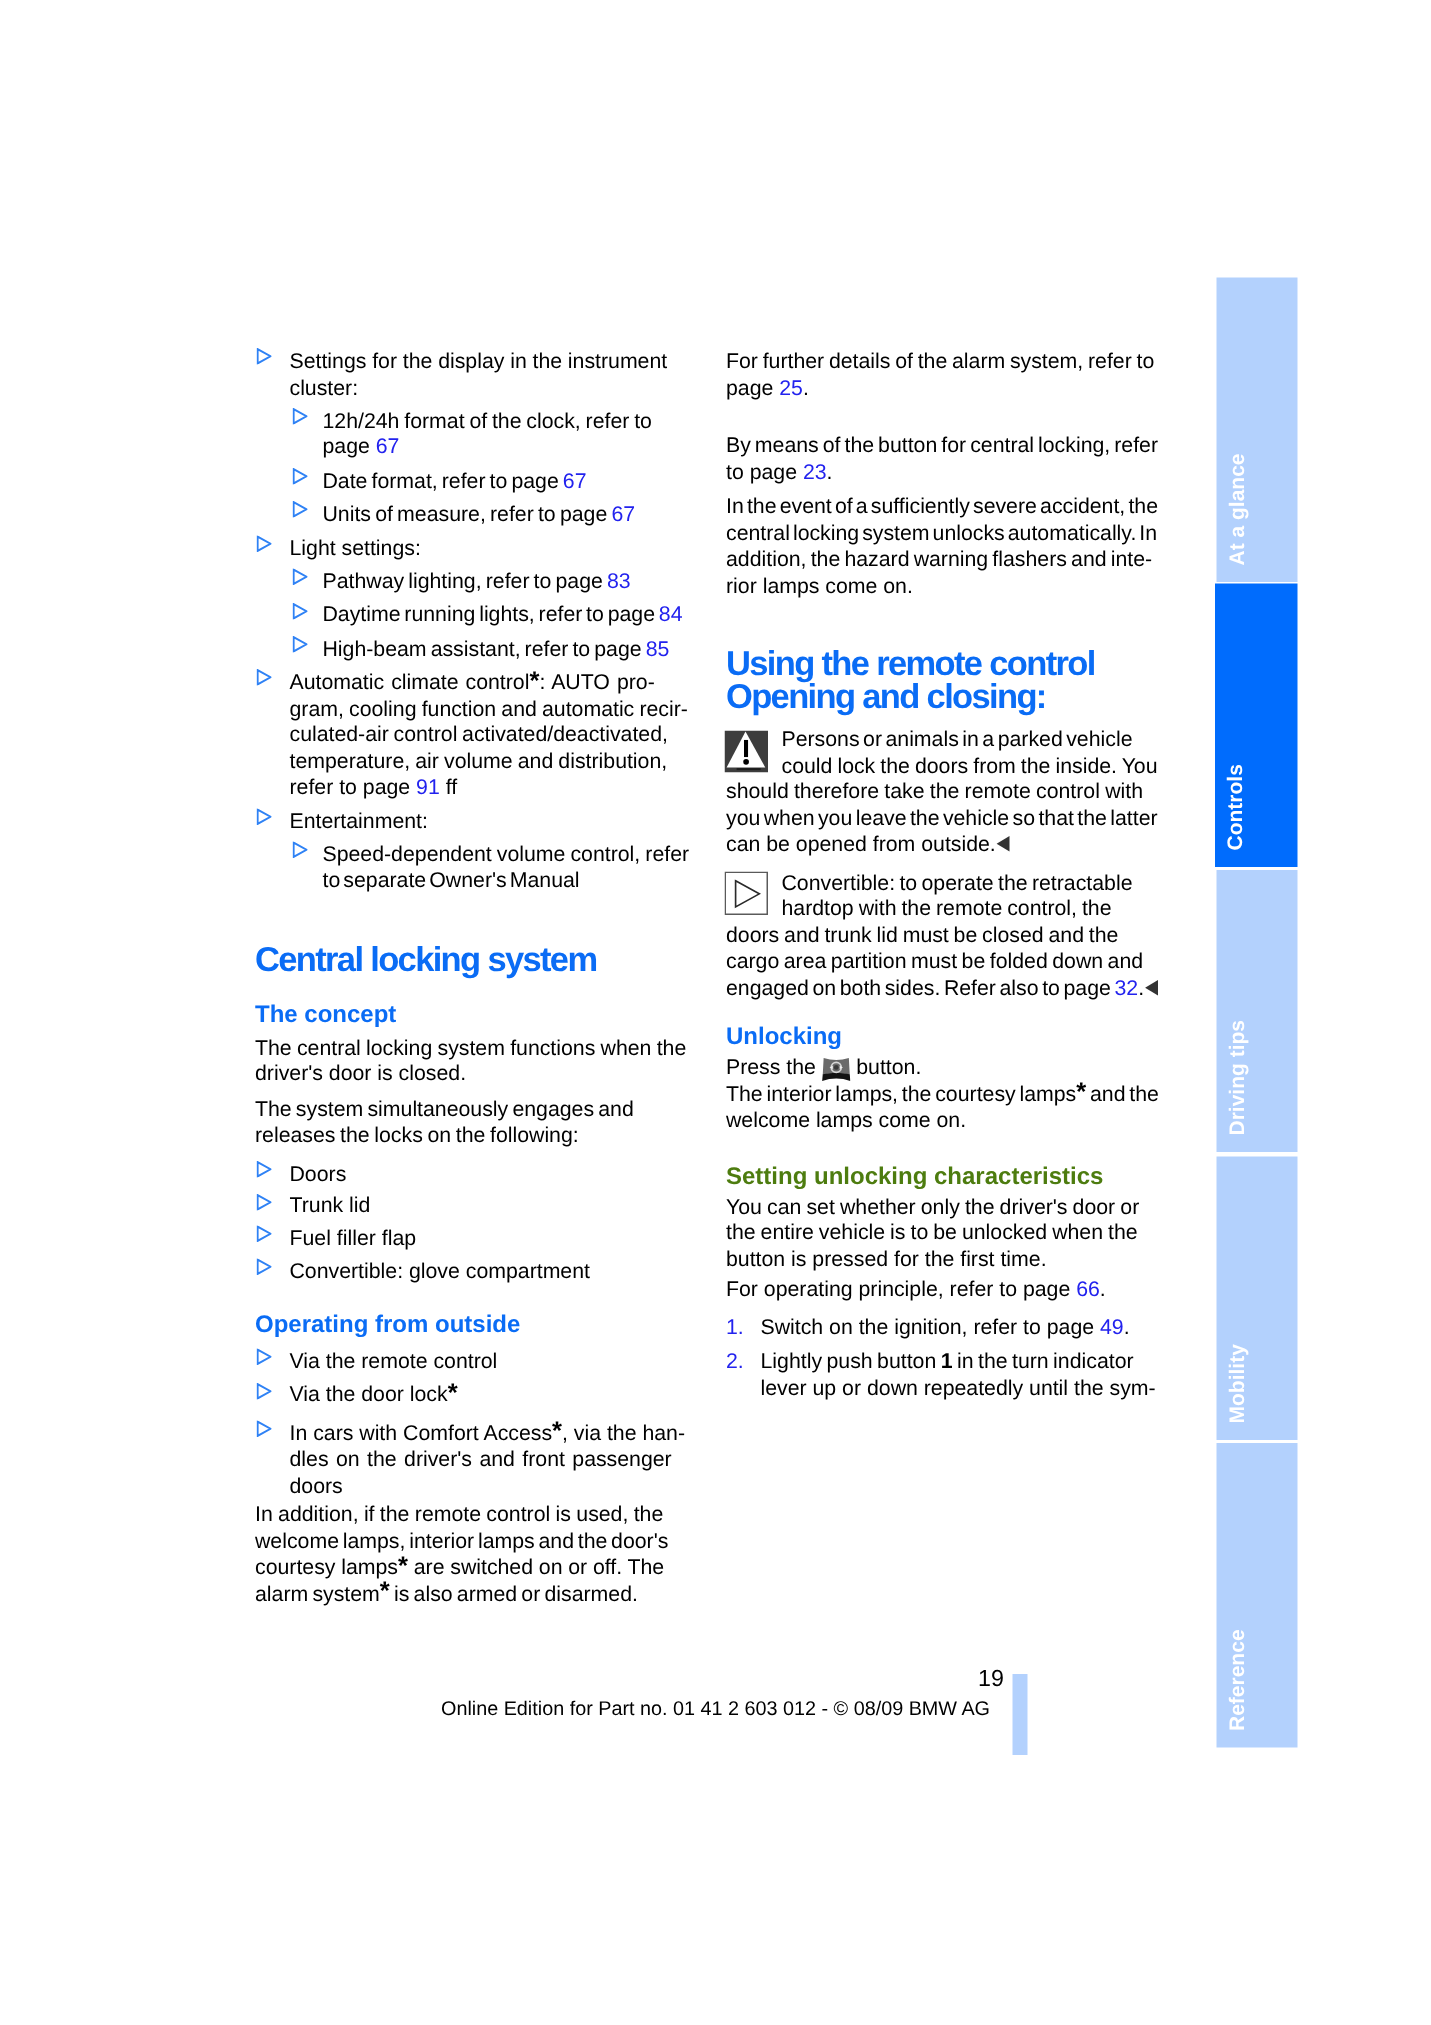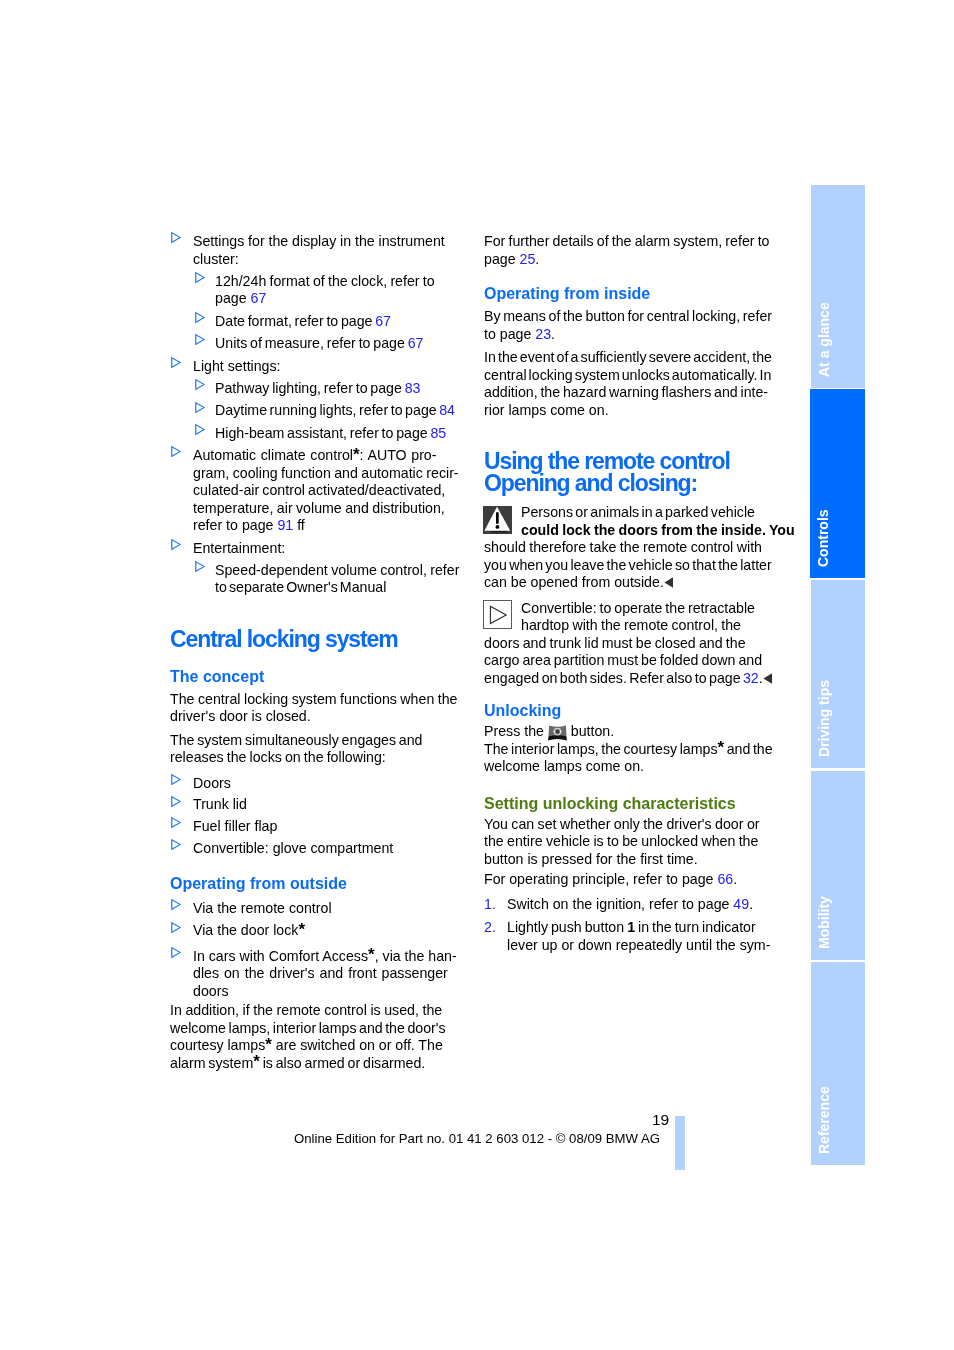--- a/index.html
+++ b/index.html
@@ -195,23 +195,20 @@
         <div class="ln" style="word-spacing: -0.091px;"><span style="white-space: pre;"><span class="">courtesy lamps</span><span class="ast">*</span><span class=""> are switched on or off. The</span></span></div>
         <div class="ln" style="word-spacing: -1.132px;"><span style="white-space: pre;"><span class="">alarm system</span><span class="ast">*</span><span class=""> is also armed or disarmed.</span></span></div>
       </div>
     </div>
   <div id="right" class="col col-right">
       <div class="blk">
         <div class="ln" style="word-spacing: -0.781px;"><span style="white-space: pre;"><span class="">For further details of the alarm system, refer to</span></span></div>
         <div class="ln"><span class="">page </span><span class="lnk">25</span><span class="">.</span></div>
       </div>
       <div class="sp" style="height:16px"></div>
-      <div class="blk">
-        <div class="h2"><span class="">Operating from inside</span></div>
-      </div>
       <div class="sp" style="height:5px"></div>
       <div class="blk">
         <div class="ln" style="word-spacing: -1.262px;"><span style="white-space: pre;"><span class="">By means of the button for central locking, refer</span></span></div>
         <div class="ln"><span class="">to page </span><span class="lnk">23</span><span class="">.</span></div>
       </div>
       <div class="sp" style="height:6px"></div>
       <div class="blk">
         <div class="ln" style="word-spacing: -1.824px;"><span style="white-space: pre;"><span class="">In the event of a sufficiently severe accident, the</span></span></div>
         <div class="ln" style="word-spacing: -1.923px;"><span style="white-space: pre;"><span class="">central locking system unlocks automatically. In</span></span></div>
         <div class="ln" style="word-spacing: -1.155px;"><span style="white-space: pre;"><span class="">addition, the hazard warning flashers and inte-</span></span></div>
@@ -225,21 +222,21 @@
       <div class="sp" style="height:10px"></div>
       <div class="blk">
         <span style="position:absolute;left:-1px;top:2px;line-height:0"><svg width="29" height="28" viewBox="0 0 29 28">
             <rect x="0" y="0" width="29" height="28" fill="#3d3d3d"></rect>
             <path d="M14.0 0.7 L27.2 24.7 L1.4 24.7 Z" fill="#ffffff"></path>
             <rect x="13.0" y="6.3" width="2.7" height="11.4" fill="#000"></rect>
             <circle cx="14.4" cy="20.9" r="1.9" fill="#000"></circle>
             <rect x="8.1" y="25.1" width="16.0" height="1.3" fill="#1c1c1c"></rect>
           </svg></span>
         <div class="ln" style="padding-left: 37px; word-spacing: -1.615px;"><span style="white-space: pre;"><span class="">Persons or animals in a parked vehicle</span></span></div>
-        <div class="ln" style="padding-left: 37px; word-spacing: -0.579px; font-weight: bold;"><span style="white-space: pre;"><span class="">could lock the doors from the inside. You</span></span></div>
+        <div class="ln" style="padding-left: 37px; word-spacing: -0.579px;"><span style="white-space: pre;"><span class="">could lock the doors from the inside. You</span></span></div>
         <div class="ln" style="padding-left: 0px; word-spacing: -0.461px;"><span style="white-space: pre;"><span class="">should therefore take the remote control with</span></span></div>
         <div class="ln" style="padding-left: 0px; word-spacing: -1.684px;"><span style="white-space: pre;"><span class="">you when you leave the vehicle so that the latter</span></span></div>
         <div class="ln" style="padding-left:0px"><span class="">can be opened from outside.</span><span class="endm"><svg width="10" height="11" viewBox="0 0 10 11">
               <path d="M9.0 0.3 L9.0 10.7 L0.4 5.5 Z" fill="#333333"></path>
             </svg></span></div>
       </div>
       <div class="sp" style="height:8px"></div>
       <div class="blk">
         <span style="position:absolute;left:-1px;top:0px;line-height:0"><svg width="29" height="29" viewBox="0 0 29 29">
             <rect x="0.5" y="0.5" width="28" height="28" fill="#ffffff" stroke="#5a5a5a" stroke-width="1"></rect>

